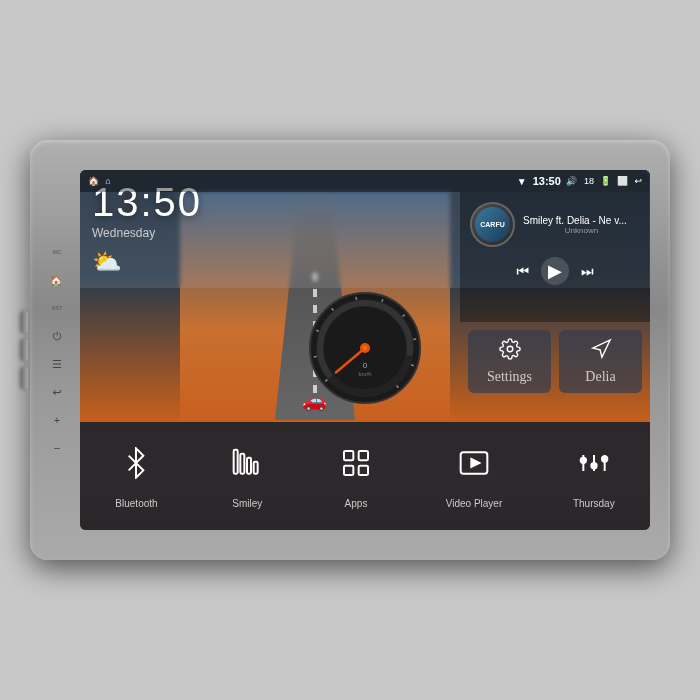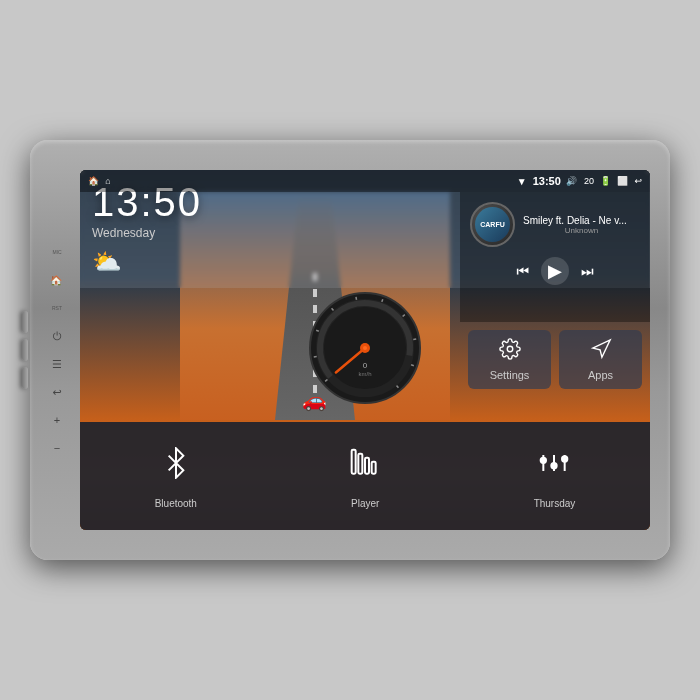--- a/index.html
+++ b/index.html
@@ -321,22 +321,23 @@
       gap: 4px;
       cursor: pointer;
     }
 
     .quick-btn-icon {
       font-size: 20px;
       color: white;
     }
 
     .quick-btn-label {
-      font-size: 11px;
+      font-size: 14px;
       color: #ccc;
+      font-family: Liberation Serif, serif;
     }
 
     
     .bottom-bar {
       position: absolute;
       bottom: 0;
       left: 0;
       right: 0;
       height: 108px;
       background: rgba(30,35,45,0.92);
@@ -406,21 +407,21 @@
 
       <div class="status-bar">
         <div class="status-left">
           <span class="status-icon">🏠</span>
           <span class="status-icon">⌂</span>
         </div>
         <div class="status-right">
           <span style="font-size:10px;">▼</span>
           <span style="font-size:11px;font-weight:bold;">13:50</span>
           <span>🔊</span>
-          <span>20</span>
+          <span>18</span>
           <span>🔋</span>
           <span>⬜</span>
           <span>↩</span>
         </div>
       </div>
 
       <div class="road-scene">
         <div class="road"></div>
         <div class="road-lines"></div>
         <div class="car-icon">🚗</div>
@@ -498,21 +499,21 @@
             </svg>
           </span>
           <span class="quick-btn-label">Settings</span>
         </div>
         <div class="quick-btn">
           <span class="quick-btn-icon">
             <svg width="22" height="22" viewBox="0 0 24 24" fill="none" stroke="white" stroke-width="1.5">
               <polygon points="3 11 22 2 13 21 11 13 3 11"></polygon>
             </svg>
           </span>
-          <span class="quick-btn-label">Apps</span>
+          <span class="quick-btn-label">Delia</span>
         </div>
       </div>
 
       <div class="bottom-bar">
 
         <div class="nav-item">
           <div class="nav-icon">
             <svg viewBox="0 0 24 24" fill="none" stroke="white" stroke-width="1.5">
               <polyline points="6.5 6.5 17.5 17.5 12 23 12 1 17.5 6.5 6.5 17.5"></polyline>
             </svg>
@@ -522,24 +523,44 @@
 
         <div class="nav-item">
           <div class="nav-icon">
             <svg viewBox="0 0 24 24" fill="none" stroke="white" stroke-width="1.5">
               <rect x="2" y="2" width="3" height="18" rx="1"></rect>
               <rect x="7" y="5" width="3" height="15" rx="1"></rect>
               <rect x="12" y="8" width="3" height="12" rx="1"></rect>
               <rect x="17" y="11" width="3" height="9" rx="1"></rect>
             </svg>
           </div>
-          <span class="nav-label">Player</span>
-        </div>
-
-
+          <span class="nav-label">Smiley</span>
+        </div>
+
+        <div class="nav-item">
+          <div class="nav-icon">
+            <svg viewBox="0 0 24 24" fill="none" stroke="white" stroke-width="1.5">
+              <rect x="3" y="3" width="7" height="7" rx="1"></rect>
+              <rect x="14" y="3" width="7" height="7" rx="1"></rect>
+              <rect x="3" y="14" width="7" height="7" rx="1"></rect>
+              <rect x="14" y="14" width="7" height="7" rx="1"></rect>
+            </svg>
+          </div>
+          <span class="nav-label">Apps</span>
+        </div>
+
+        <div class="nav-item">
+          <div class="nav-icon">
+            <svg viewBox="0 0 24 24" fill="none" stroke="white" stroke-width="1.5">
+              <rect x="2" y="4" width="20" height="16" rx="2"></rect>
+              <polygon points="10 9 16 12 10 15 10 9" fill="white"></polygon>
+            </svg>
+          </div>
+          <span class="nav-label">Video Player</span>
+        </div>
 
         <div class="nav-item">
           <div class="nav-icon">
             <svg viewBox="0 0 24 24" fill="none" stroke="white" stroke-width="1.5">
               <line x1="4" y1="6" x2="4" y2="18"></line>
               <circle cx="4" cy="10" r="2" fill="white"></circle>
               <line x1="12" y1="6" x2="12" y2="18"></line>
               <circle cx="12" cy="14" r="2" fill="white"></circle>
               <line x1="20" y1="6" x2="20" y2="18"></line>
               <circle cx="20" cy="9" r="2" fill="white"></circle>

